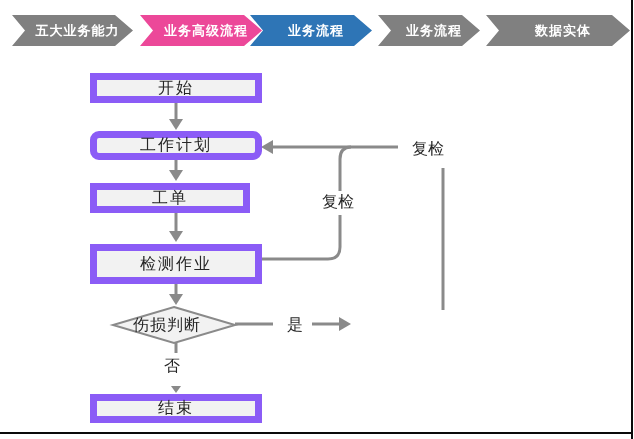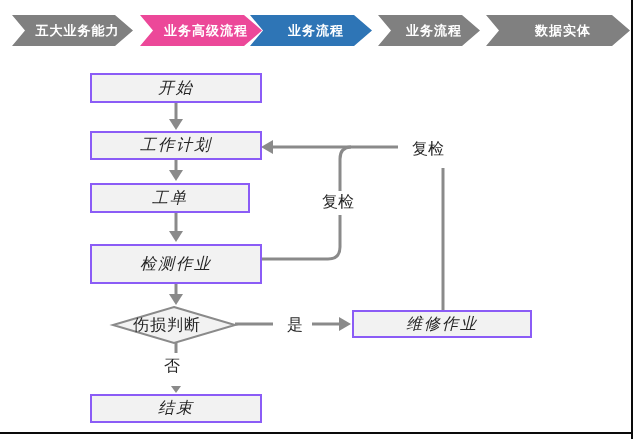--- a/index.html
+++ b/index.html
@@ -16,23 +16,23 @@
     clip-path:polygon(0 0, calc(100% - 18px) 0, 100% 50%, calc(100% - 18px) 100%, 0 100%, 13px 50%);
   }
   .chev.active{background:#2E75B6;}
 
   
   svg.connectors{position:absolute;left:0;top:0;z-index:1;}
 
   
   .node{
     position:absolute;z-index:2;
-    background:#F2F2F2;border:2px solid #8b5cf6;box-sizing:border-box;
+    background:#F2F2F2;border:7px solid #8b5cf6;box-sizing:border-box;
     display:flex;align-items:center;justify-content:center;
-    font-size:16px;color:#262626;letter-spacing:2px;font-style:italic;
+    font-size:16px;color:#262626;letter-spacing:2px;
   }
   .diamond-label{
     position:absolute;z-index:2;background:transparent;
     font-size:16px;color:#262626;letter-spacing:1px;
     display:flex;align-items:center;justify-content:center;
   }
 
   
   .elabel{
     position:absolute;z-index:3;background:#ffffff;
@@ -91,24 +91,23 @@
       <polygon points="169,294 183,294 176,305"></polygon>
       <polygon points="171,386 181,386 176,393"></polygon>
       <polygon points="339,317 339,331 351,324"></polygon>
       <polygon points="273,140 273,154 261,147"></polygon>
     </g>
 
     <polygon points="174,307 235,325 174,343 113,325" fill="#F2F2F2" stroke="#8A8A8A" stroke-width="2"></polygon>
   </svg>
 
   <div class="node" style="left:90px;top:73px;width:172px;height:30px;">开始</div>
-  <div class="node" style="left:90px;top:131px;width:172px;height:29px;">工作计划</div>
+  <div class="node" style="left:90px;top:131px;width:172px;height:29px;border-radius:9px;">工作计划</div>
   <div class="node" style="left:90px;top:183px;width:160px;height:30px;">工单</div>
   <div class="node" style="left:90px;top:244px;width:172px;height:40px;">检测作业</div>
-  <div class="node" style="left:352px;top:310px;width:180px;height:28px;">维修作业</div>
   <div class="node" style="left:90px;top:394px;width:172px;height:29px;">结束</div>
 
   <div class="diamond-label" style="left:106px;top:307px;width:122px;height:36px;">伤损判断</div>
 
   <div class="elabel" style="left:284px;top:315px;">是</div>
   <div class="elabel" style="left:161px;top:356px;">否</div>
   <div class="elabel" style="left:319px;top:192px;">复检</div>
   <div class="elabel" style="left:409px;top:139px;">复检</div>
 
   <div class="frame-right"></div>

